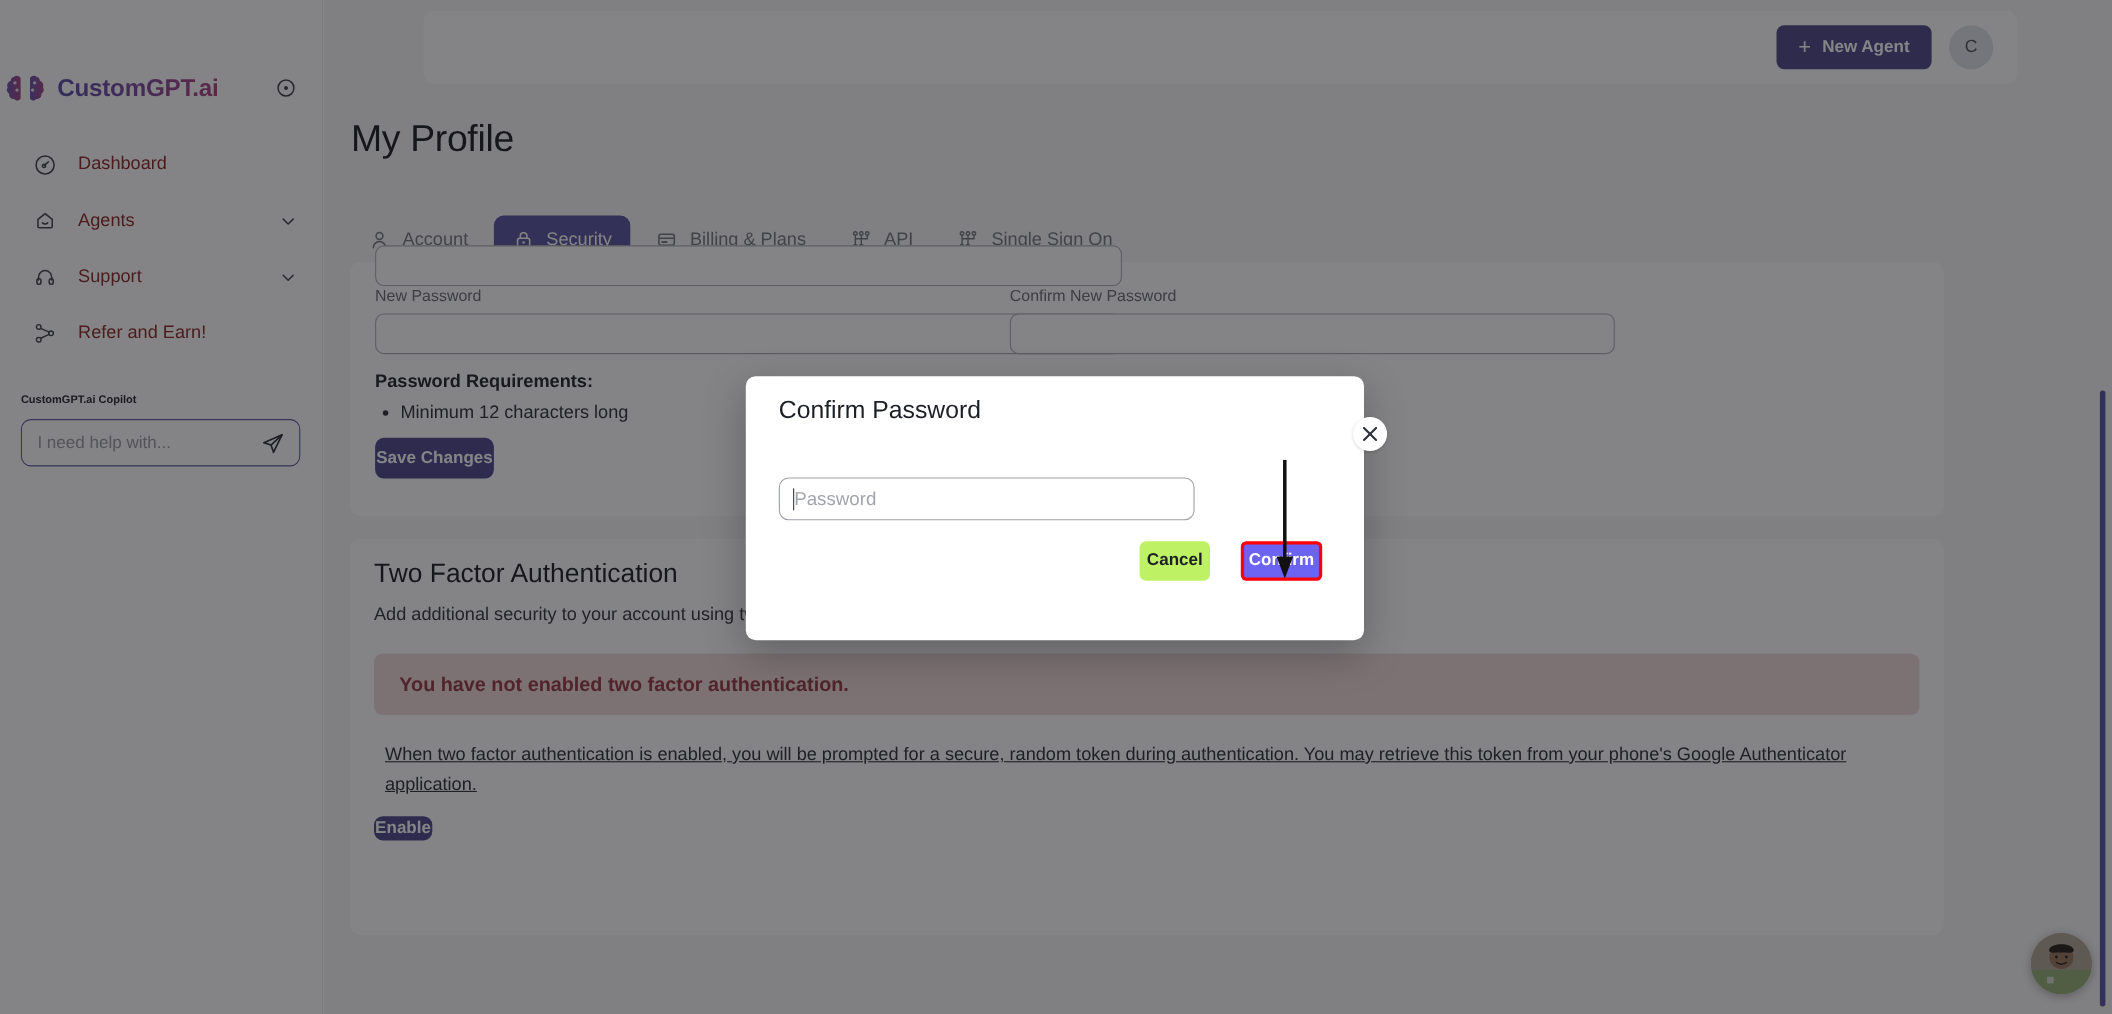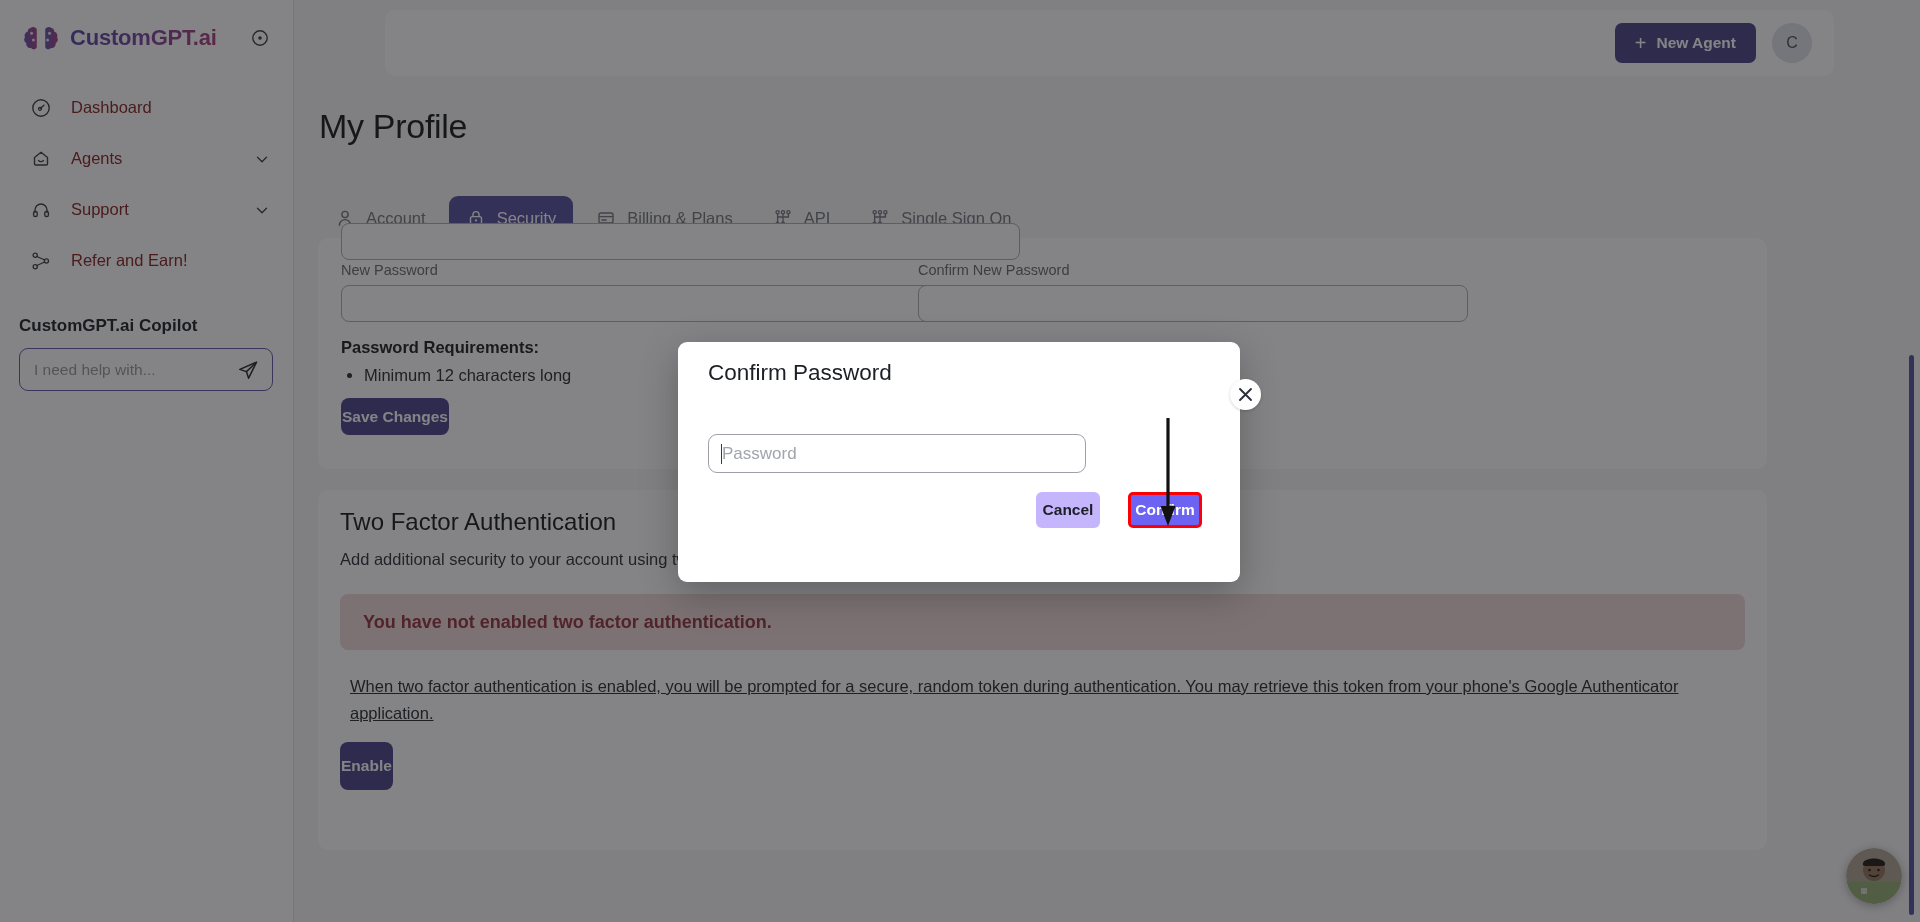--- a/index.html
+++ b/index.html
@@ -26,22 +26,23 @@
   
   #sidebar {
     position: absolute;
     left: 0; top: 0;
     width: 294px; height: 922px;
     background: #ffffff;
     border-right: 1px solid #e6e6ea;
   }
   .brand-row {
     display: flex; align-items: center;
-    height: 76px; padding: 0 22px 0 22px;
+    height: 76px; padding: 0 22px 0 4px;
     gap: 10px;
+    margin-top: 42px;
   }
   .brand-logo { width: 38px; height: 34px; flex: none; }
   .brand-word {
     font-size: 22px; font-weight: 700; letter-spacing: -0.2px;
     background: linear-gradient(90deg,#5b44d6 0%, #8b3fd0 45%, #e0318e 100%);
     -webkit-background-clip: text; background-clip: text; color: transparent;
     white-space: nowrap;
   }
   .collapse-btn {
     margin-left: auto; width: 22px; height: 22px;
@@ -54,21 +55,21 @@
     display: flex; align-items: center;
     height: 51px; padding: 0 22px 0 30px;
     gap: 19px; cursor: pointer; color: #3f4450;
   }
   .nav-icon { width: 22px; height: 22px; flex: none; display:block; }
   .nav-label { font-size: 16.5px; color: #b91c1c; white-space: nowrap; }
   .nav-caret { margin-left: auto; width: 18px; height: 18px; }
 
   .copilot-title {
     margin: 30px 0 12px 19px;
-    font-size: 17px; font-weight: 700; color: #242832;
+    font-size: 10px; font-weight: 700; color: #242832;
   }
   .copilot-box {
     position: relative;
     margin: 0 20px 0 19px;
     height: 43px;
     border: 1.5px solid #6058d6;
     border-radius: 9px;
     display: flex; align-items: center;
     background: #ffffff;
   }
@@ -221,21 +222,21 @@
     padding: 0 13px; outline: none;
   }
   .modal-input::placeholder { color: #a2a4ac; }
   .caret-bar {
     position: absolute; left: 43px; top: 102px;
     width: 1px; height: 20px; background: #3a3a3a;
   }
   .btn-cancel {
     position: absolute; left: 358px; top: 150px;
     width: 64px; height: 36px;
-    background: #c4b5fd; color: #1d1f26;
+    background: #bef264; color: #1d1f26;
     border: 0; border-radius: 6px;
     font-family: "Liberation Sans", sans-serif;
     font-size: 15.5px; font-weight: 700; cursor: pointer;
   }
   .btn-confirm {
     position: absolute; left: 450px; top: 150px;
     width: 74px; height: 36px;
     background: #6c63f2; color: #ffffff;
     border: 3px solid #fb0007; border-radius: 5px;
     font-family: "Liberation Sans", sans-serif;
@@ -429,21 +430,21 @@
     </div>
 
     <div class="card" id="card-2fa">
       <div class="sec-title" style="position:absolute;left:22px;top:18px;">Two Factor Authentication</div>
       <div class="sec-sub" style="position:absolute;left:22px;top:60px;">Add additional security to your account using two factor authentication.</div>
 
       <div class="alert-danger" style="position:absolute;left:22px;top:104px;width:1405px;height:56px;">You have not enabled two factor authentication.</div>
 
       <div class="body-text" style="position:absolute;left:32px;top:183px;width:1390px;text-decoration:underline;">When two factor authentication is enabled, you will be prompted for a secure, random token during authentication. You may retrieve this token from your phone's Google Authenticator application.</div>
 
-      <button class="btn-primary" style="position:absolute;left:22px;top:252px;height:48px;">Enable</button>
+      <button class="btn-primary" style="position:absolute;left:22px;top:252px;height:22px;">Enable</button>
     </div>
 
     <div class="scroll-track"></div>
     <div class="scroll-thumb"></div>
 
     <div class="chat-bubble">
       <svg width="56" height="56" viewBox="0 0 56 56" aria-hidden="true">
         <defs>
             <clipPath id="cb">
               <circle cx="28" cy="28" r="28"></circle>

